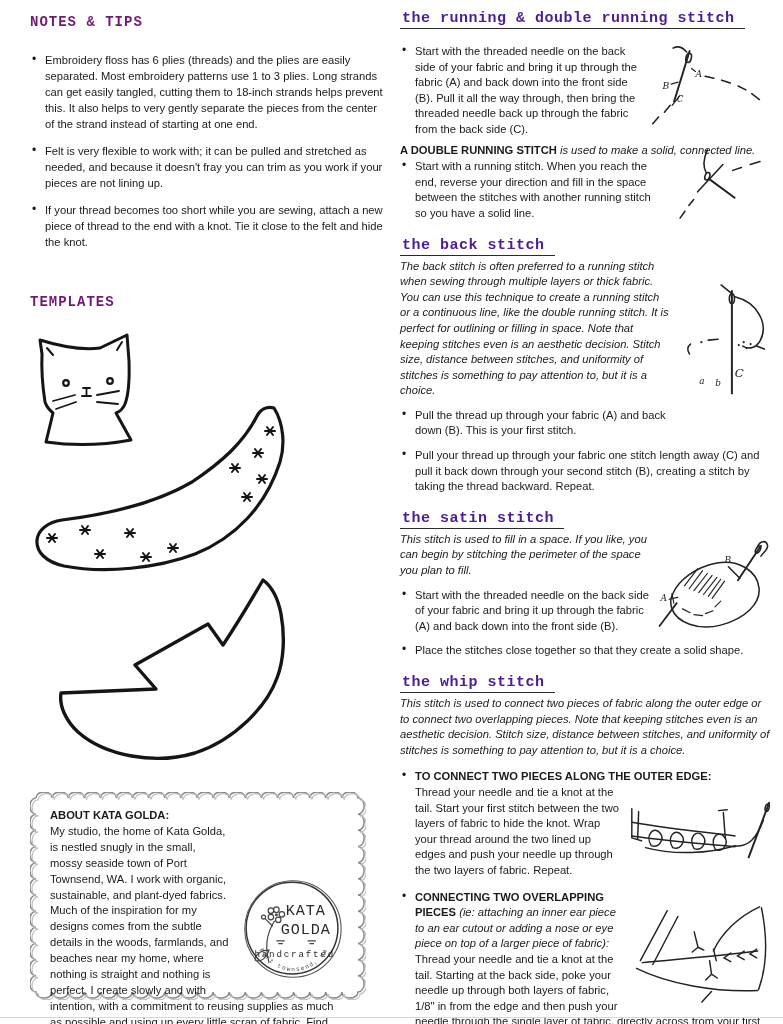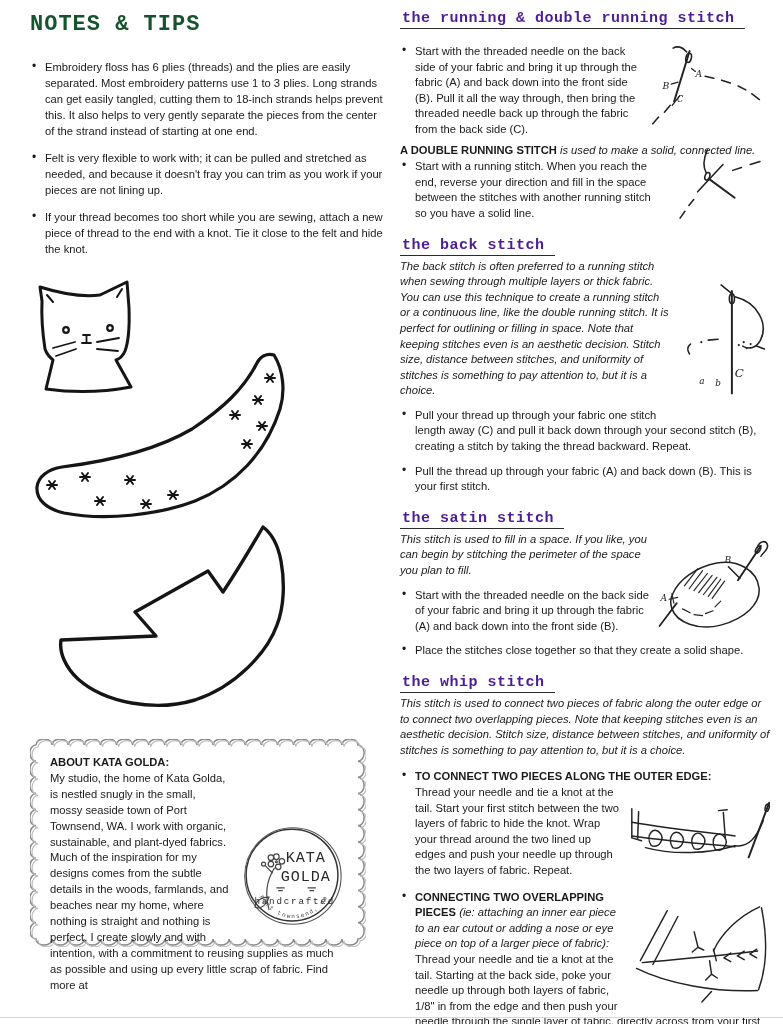--- a/index.html
+++ b/index.html
@@ -1,21 +1,21 @@
 <!DOCTYPE html>
 <html><head>
 <meta charset="utf-8">
 <style>
   html,body{margin:0;padding:0;background:#fff;}
   .page{position:relative;width:783px;height:1024px;background:#fff;overflow:hidden;
         font-family:"Liberation Sans",sans-serif;color:#1a1a1a;}
   .col-left{position:absolute;left:30px;top:12px;width:356px;}
   .col-right{position:absolute;left:400px;top:8px;width:373px;}
-  .tw-head{font-family:"Liberation Mono",monospace;font-size:22px;letter-spacing:1px;
-           color:#14532d;font-weight:700;}
+  .tw-head{font-family:"Liberation Mono",monospace;font-size:14px;letter-spacing:1px;
+           color:#701a75;font-weight:700;}
   .sec-title{font-family:"Liberation Mono",monospace;font-size:15px;letter-spacing:.5px;
              color:#4c1d95;font-weight:700;display:inline-block;border-bottom:1.5px solid #2a2a2a;
              padding:0 10px 1px 2px;margin:0 0 3px 0;}
   .body-text{font-size:11.2px;line-height:16px;}
   .col-right .body-text{line-height:15.6px;}
   .intro{font-style:italic;font-size:11.2px;line-height:15.6px;}
   .bullet{position:relative;padding-left:15px;margin:9px 0 0 0;}
   .bullet::before{content:"\2022";position:absolute;left:2px;top:-1px;font-size:12px;color:#1a1a1a;}
   .col-left .bullet{margin:11px 0 0 0;}
   .fl{float:right;}
@@ -48,20 +48,21 @@
       </div>
       <div class="bullet body-text">
         <span>Felt is very flexible to work with; it can be pulled and stretched as needed, and because it doesn't fray you can trim as you work if your pieces are not lining up.</span>
       </div>
       <div class="bullet body-text">
         <span>If your thread becomes too short while you are sewing, attach a new piece of thread to the end with a knot. Tie it close to the felt and hide the knot.</span>
       </div>
     </div>
 
     <div>
+      <span class="tw-head templates-title">TEMPLATES</span>
 
       <svg class="tpl-svg" width="356" height="462" viewBox="0 0 356 462">
         <defs>
           <g id="tstar" stroke="#151515" stroke-width="2" stroke-linecap="round">
             <path d="M-5,0 H5 M-3,-4 L3,4 M3,-4 L-3,4" fill="none"></path>
           </g>
         </defs>
 
         <g fill="none" stroke="#151515" stroke-width="3" stroke-linejoin="round" stroke-linecap="round">
           <path d="M10,24 Q45,35 70,32 L97,19 L99,45 Q100,75 95,88 Q92,95 86,97 L101,124 Q58,132 16,126 L23,97 Q17,92 15,86 Q11,60 12,38 Z"></path>
@@ -195,24 +196,24 @@
           <path d="M80,64 l8,3"></path>
           <g class="dlabel" fill="#222" stroke="none">
             <text x="22" y="102" font-size="9">a</text>
             <text x="38" y="105" font-size="9">b</text>
             <text x="58" y="95" font-size="12">C</text>
           </g>
         </svg>
         <span>The back stitch is often preferred to a running stitch when sewing through multiple layers or thick fabric. You can use this technique to create a running stitch or a continuous line, like the double running stitch. It is perfect for outlining or filling in space. Note that keeping stitches even is an aesthetic decision. Stitch size, distance between stitches, and uniformity of stitches is something to pay attention to, but it is a choice.</span>
       </div>
       <div class="bullet body-text">
+        <span>Pull the thread up through your fabric (A) and back down (B). This is your first stitch.</span>
+      </div>
+      <div class="bullet body-text">
         <span>Pull your thread up through your fabric one stitch length away (C) and pull it back down through your second stitch (B), creating a stitch by taking the thread backward. Repeat.</span>
-      </div>
-      <div class="bullet body-text">
-        <span>Pull the thread up through your fabric (A) and back down (B). This is your first stitch.</span>
       </div>
     </div>
 
     <div class="sec">
       <span class="sec-title">the satin stitch</span>
       <div class="intro">
         <svg class="fl diag" width="116" height="88" viewBox="0 0 116 92" style="margin:8px 0 2px 8px" fill="none" stroke="#222" stroke-width="1.6" stroke-linecap="round">
           <path d="M14,56 C20,42 38,28 60,24 C82,20 102,32 104,50 C106,66 90,82 64,89 C40,95 18,86 13,72 C11,66 11,61 14,56 Z"></path>
           <path d="M26,48 L40,30 M31,51 L45,32 M36,53 L50,35 M41,55 L55,37 M46,57 L60,39 M51,59 L64,41 M55,61 L68,43" stroke-width="1.2"></path>
           <path d="M10,62 l9,-2 M13,56 l2,10" stroke-width="1.2"></path>

